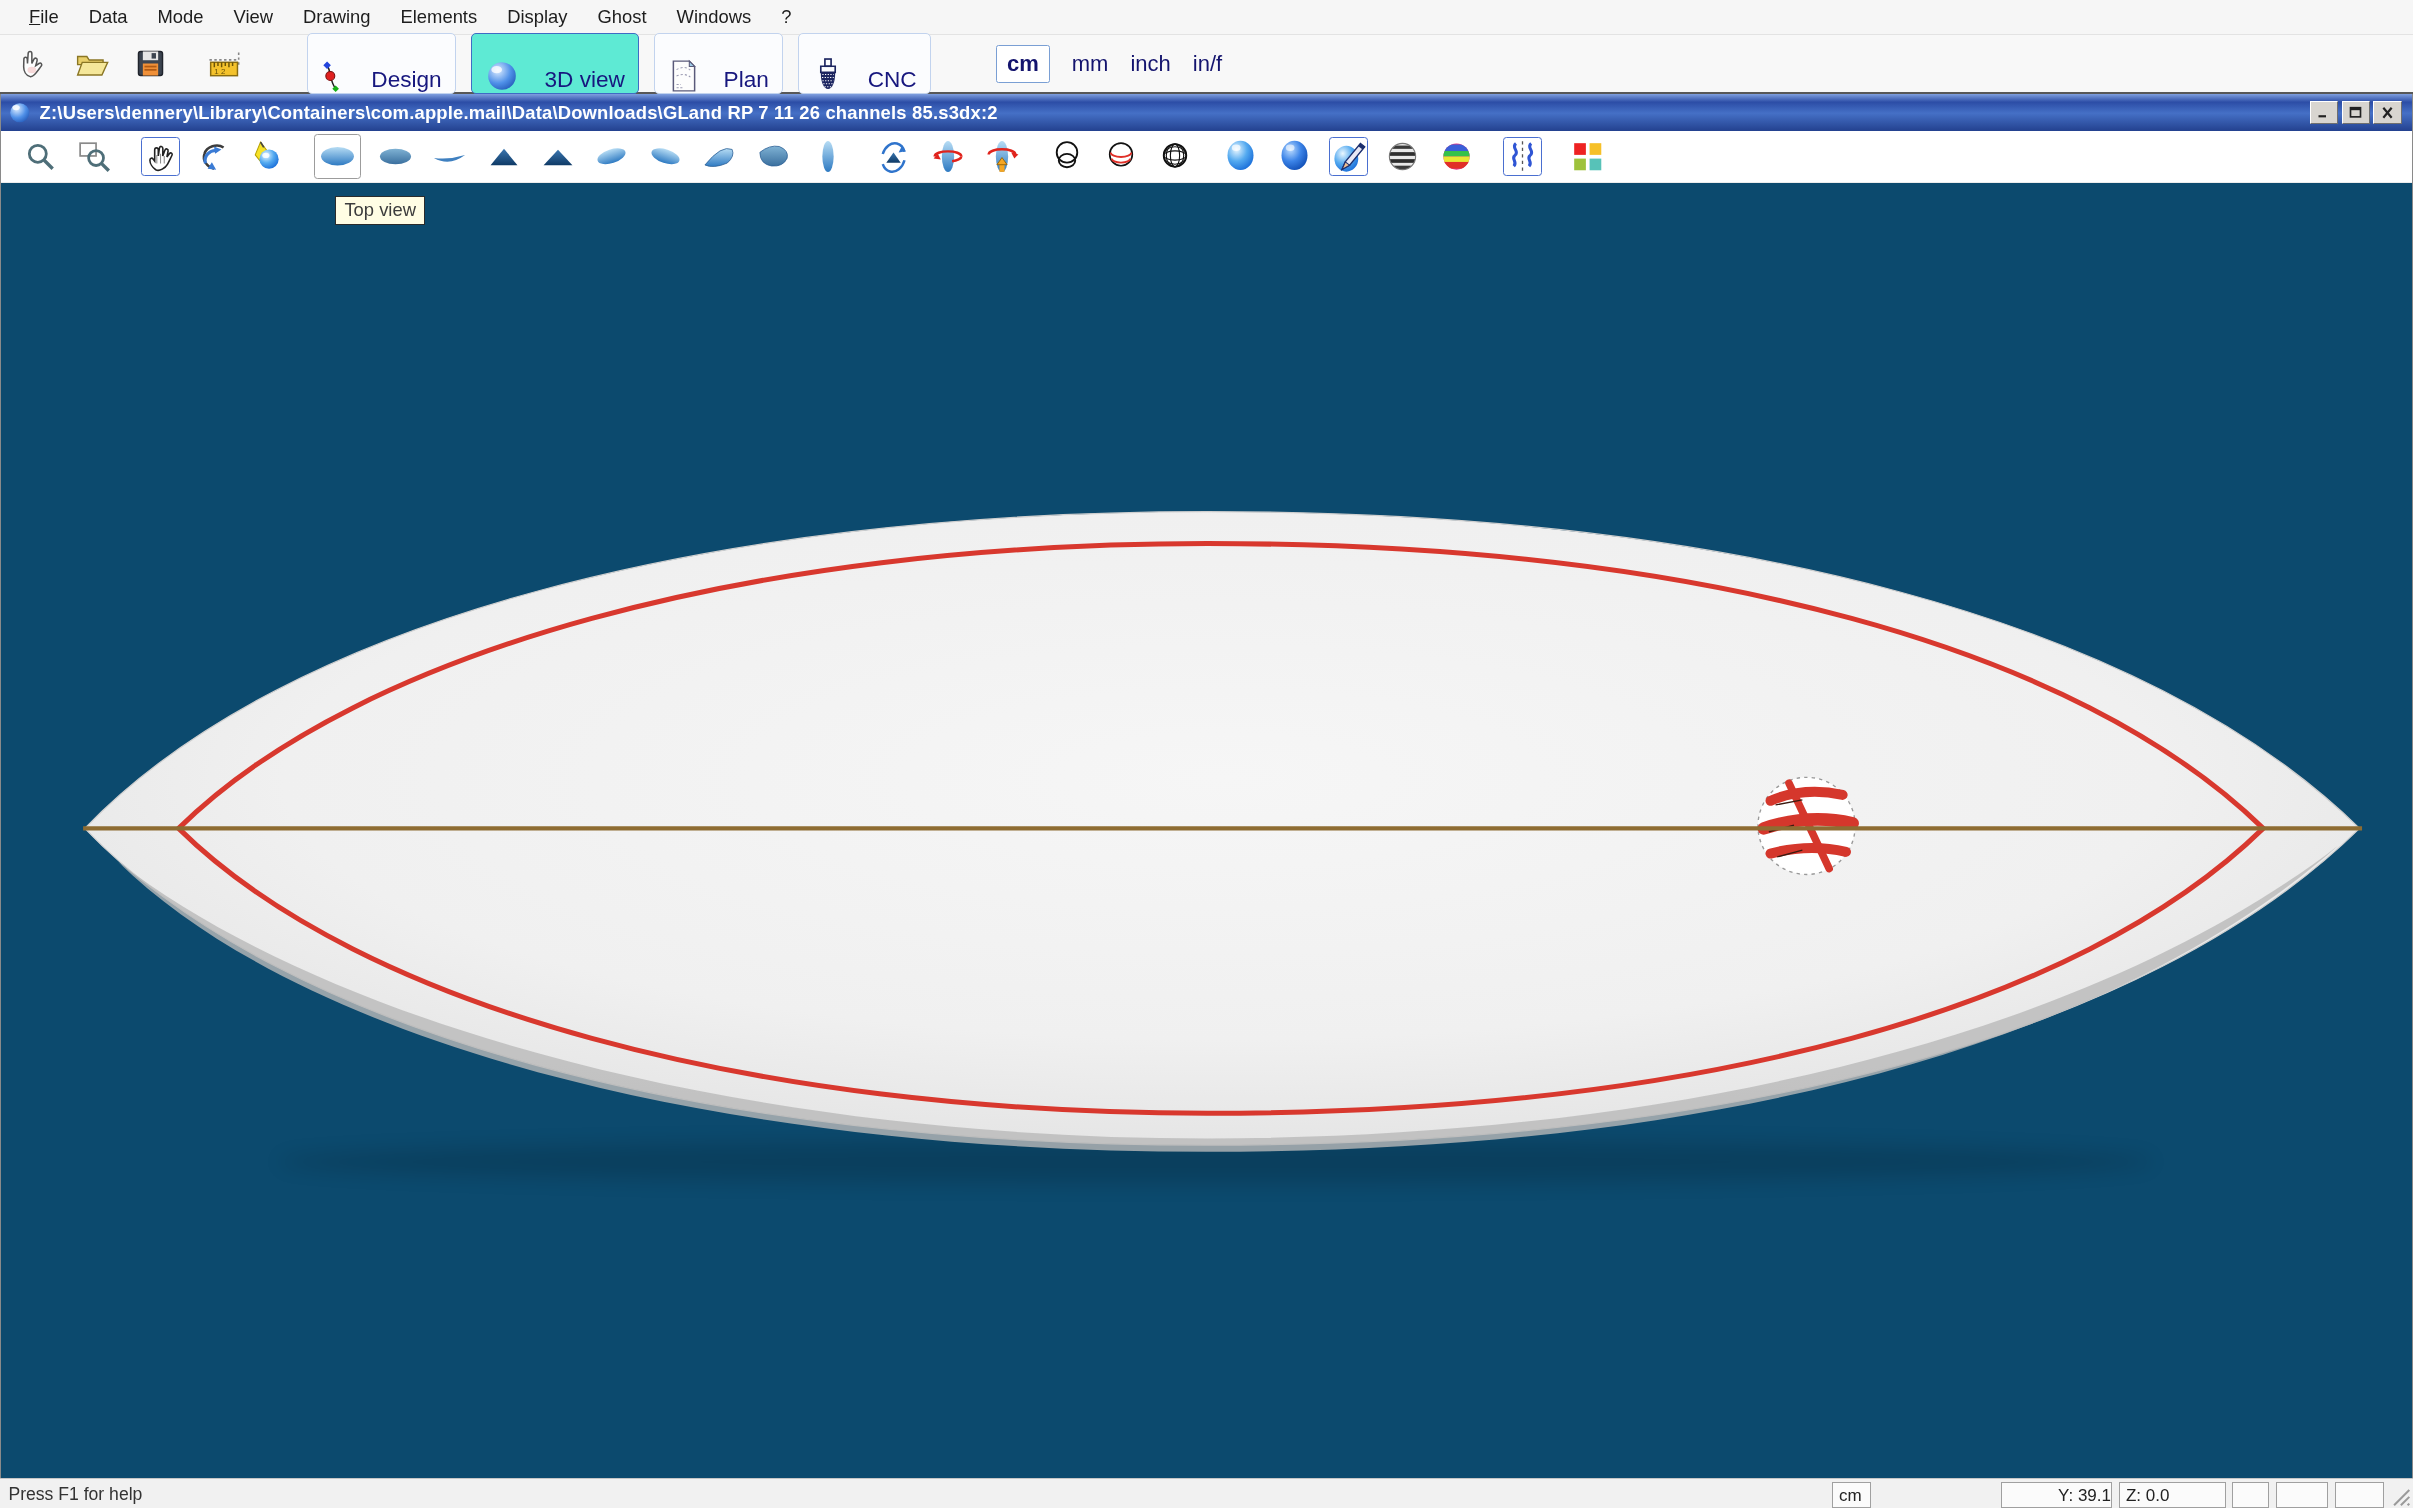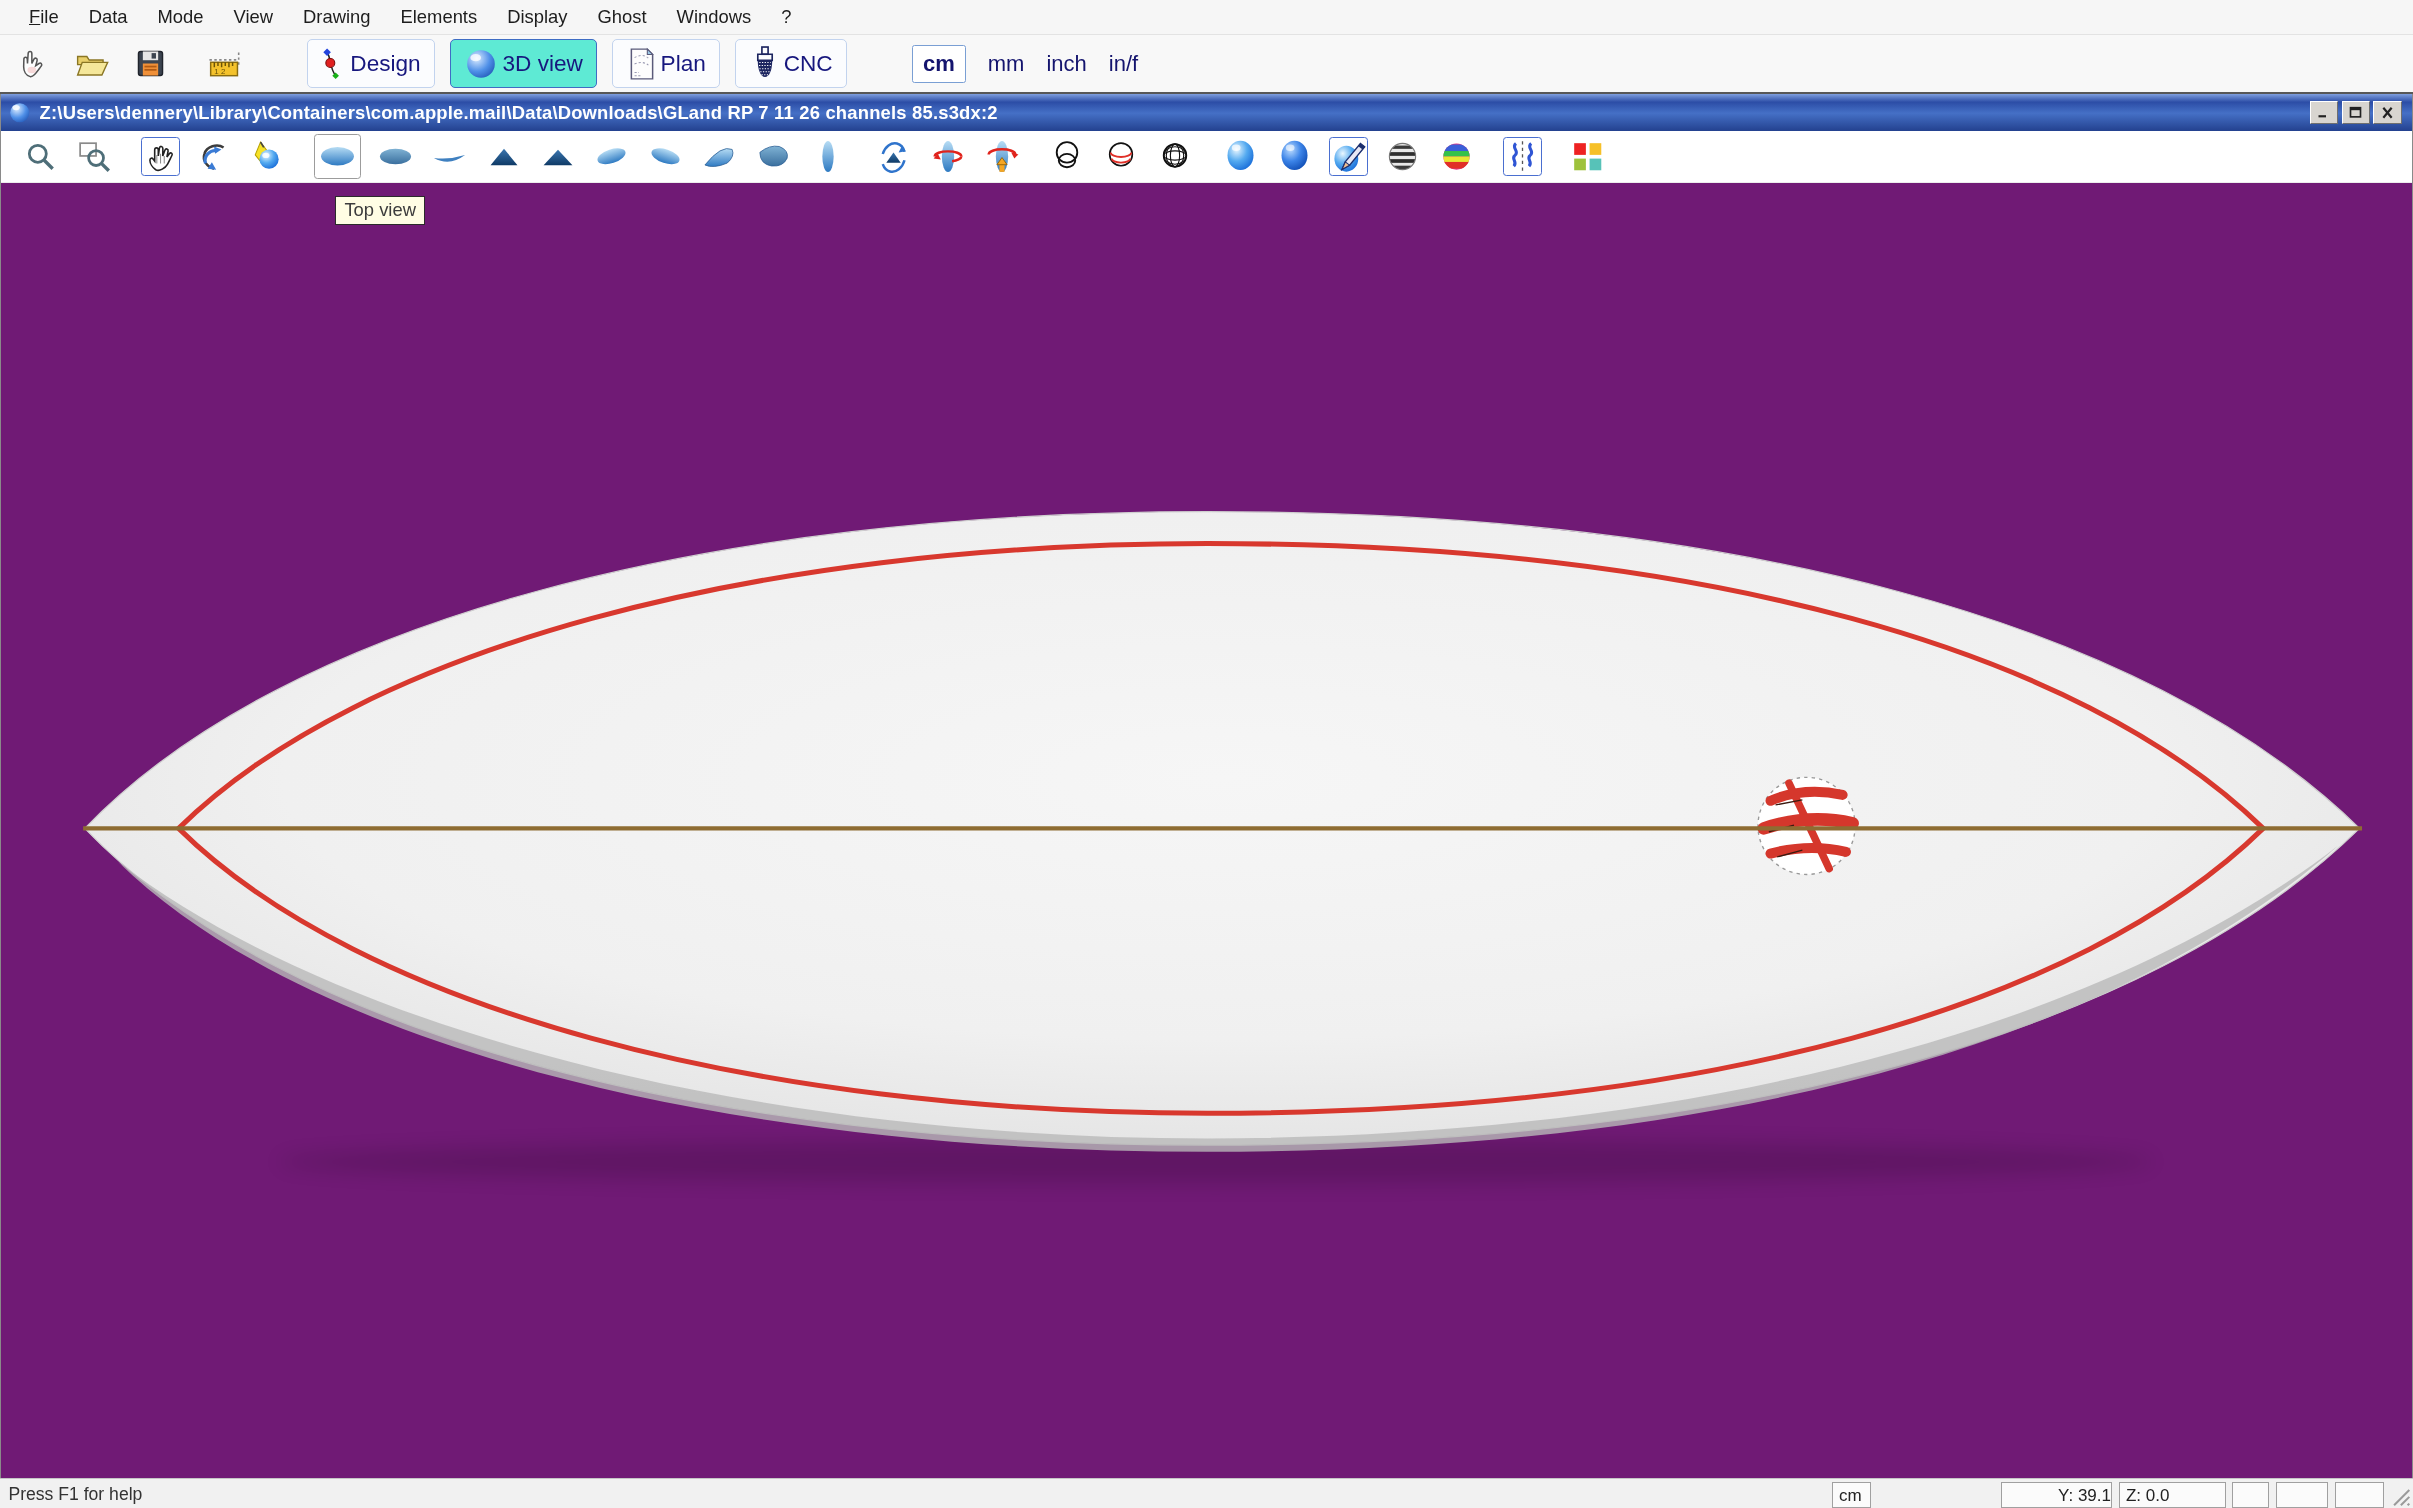--- a/index.html
+++ b/index.html
@@ -13,21 +13,21 @@
   .menu-item { font-size:18.4px; color:#1d1d1d; cursor:default; }
   .menu-file::first-letter { text-decoration:underline; }
 
   
   .toolbar1 { height:59px; background:#f8f8f8; display:flex; align-items:center;
               padding-left:13.4px; border-bottom:2.5px solid #585858; }
   .tb-icons { display:flex; align-items:center; gap:18.4px; }
   .tb-icon { width:40px; height:40px; display:flex; align-items:center; justify-content:center;text-align:center; }
   .tb-icon.ruler-gap { margin-left:18.4px; }
   .mode-group { display:flex; align-items:center; gap:15px; margin-left:60px; }
-  .mode-btn { height:49px; padding:0 13.4px; display:flex; align-items:center; gap:4px;
+  .mode-btn { height:61px; padding:0 13.4px; display:flex; align-items:flex-end; gap:25px;
               background:#fbfcfe; border:1.7px solid #c2d3ee; border-radius:5px;
               font-size:22.6px; color:#17177e; }
   .mode-btn.active { border-color:#3f6cc4; background:#5eead4; }
   .units { display:flex; align-items:center; gap:22px; margin-left:65px; }
   .unit-box { border:1.7px solid #7a9fd4; background:#fff; border-radius:2.5px;
               padding:5px 10px; font-size:22px; font-weight:bold; color:#14146e; }
   .unit-label { font-size:22px; color:#14146e; }
 
   
   .mdi { border-left:1.7px solid #8a8a8a; border-right:1.7px solid #8a8a8a; }
@@ -42,21 +42,21 @@
   
   .viewbar { height:52px; background:#fff; display:flex; align-items:center;
              padding-left:20px; gap:15px; border-bottom:0.8px solid #ececec; }
   .vt-btn { width:39px; height:39px; display:flex; align-items:center; justify-content:center;
             border:1.7px solid transparent; border-radius:3.4px; flex:0 0 auto; }
   .vt-btn.sel-blue { border-color:#4a6fd0; background:#fff; }
   .vt-btn.sel-gray { border-color:#9c9c9c; background:#fff; width:47px; height:45px; }
   .vt-gap { margin-left:11.7px; }
 
   
-  .canvas { position:relative; height:1295px; background:#701a75; overflow:hidden; }
+  .canvas { position:relative; height:1295px; background:#0c4a6e; overflow:hidden; }
   .tooltip { position:absolute; left:334px; top:12.6px; background:#fffde4;
              border:1.7px solid #2b2b2b; padding:2.5px 8.4px; font-size:18.4px; color:#3c3c3c; z-index:9; }
 
   
   .statusbar { position:relative; height:31px; background:#f1f1f1; border-top:0.8px solid #c6c6c6; }
   .status-help { position:absolute; left:8.4px; top:5px; font-size:17.6px; color:#333; }
   .sb-box { position:absolute; top:2.5px; height:26px; border:0.8px solid #a0a0a0;
             background:#fbfbfb; font-size:17px; color:#222; padding:3.4px 0 0 5.9px; }
   .grip { position:absolute; right:1.7px; bottom:1.7px; }
 </style>

